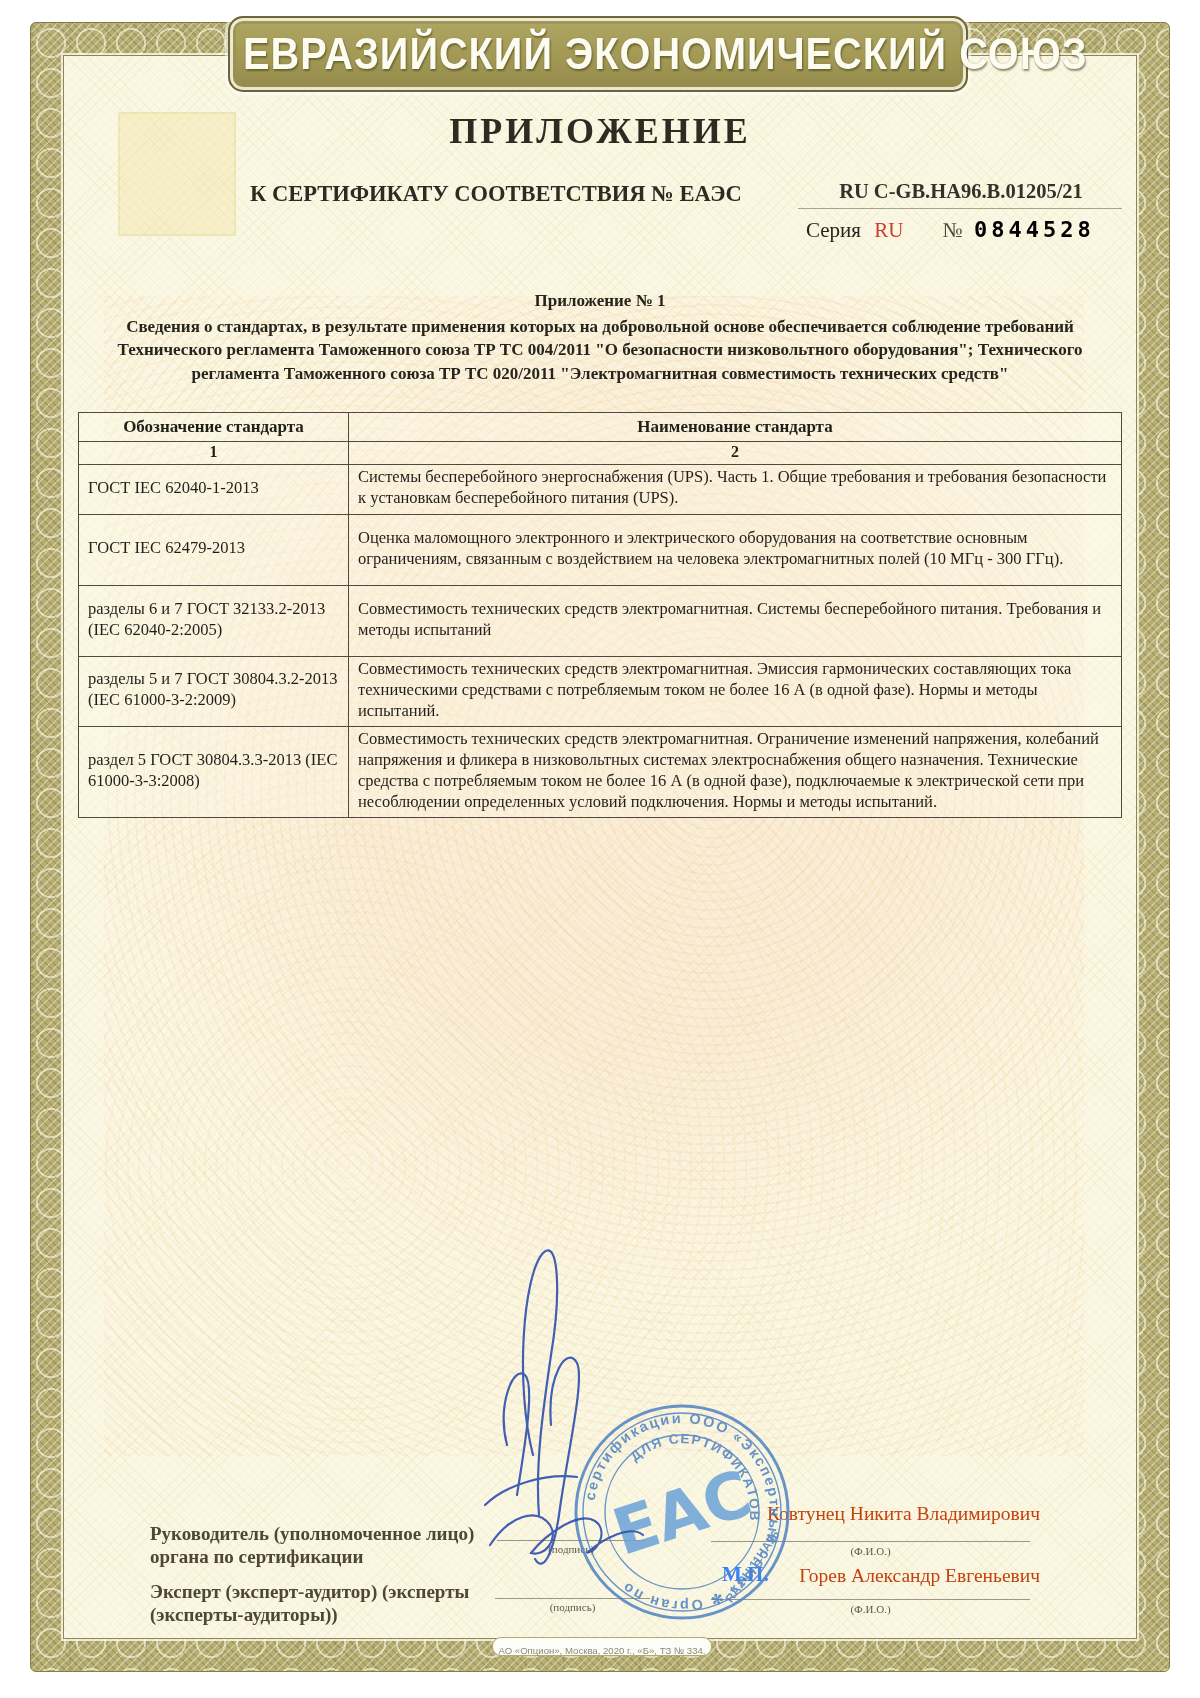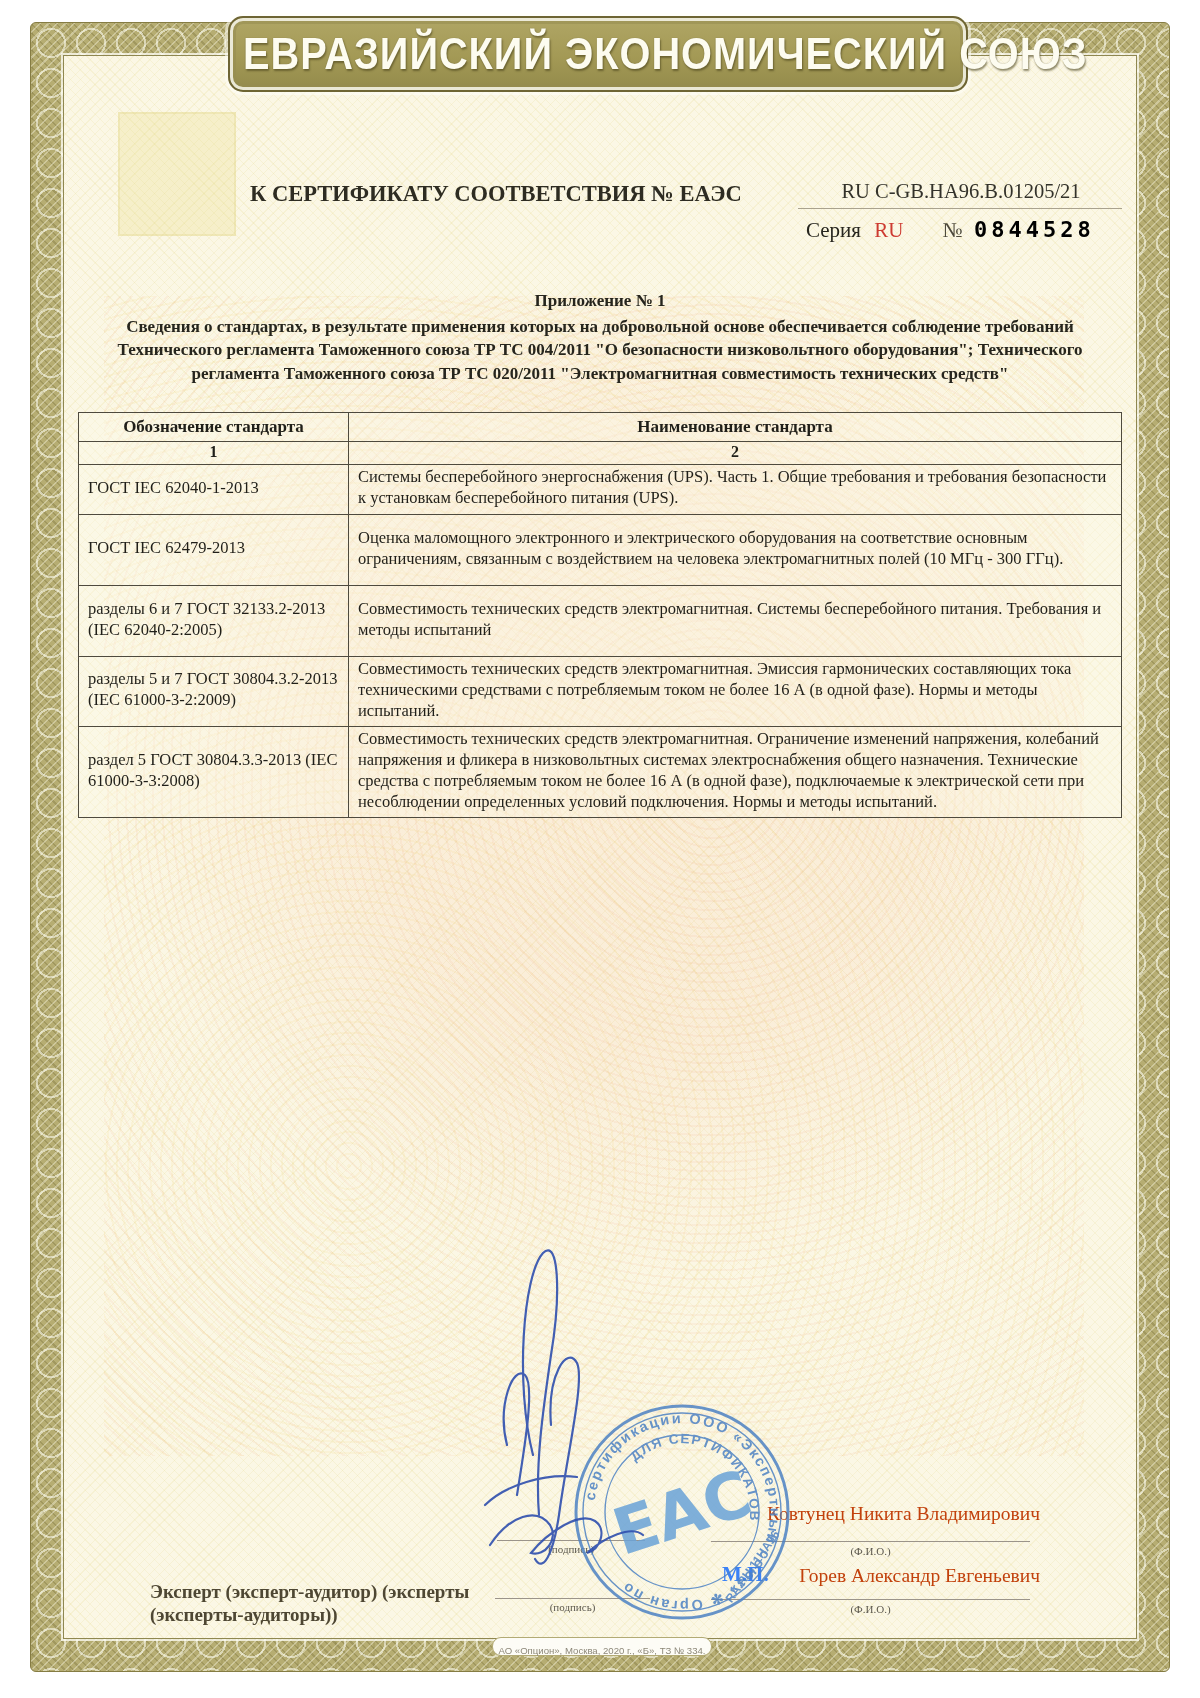--- a/index.html
+++ b/index.html
@@ -37,21 +37,21 @@
     border:2px solid #6e6534;display:flex;align-items:center;
     box-shadow:inset 0 0 0 3px rgba(255,255,248,.8), inset 0 0 0 6px rgba(150,140,80,.55), 0 0 0 3px rgba(255,255,250,.55);}
   .banner span{font-family:"Liberation Sans",sans-serif;font-weight:bold;font-size:41px;
     color:#fdfcf0;letter-spacing:1px;transform:scale(.97,1.08);white-space:nowrap;
     text-shadow:1px 2px 2px rgba(75,68,28,.6), 0 0 1px rgba(75,68,28,.5);}
 
   
   .doc-title{position:absolute;left:0;top:110px;width:1200px;text-align:center;
     font-size:36px;font-weight:bold;letter-spacing:3px;color:#2e2c22;}
   .subtitle{position:absolute;left:250px;top:181px;font-size:22.5px;font-weight:bold;color:#2e2c22;white-space:nowrap;}
-  .cert-no{position:absolute;left:798px;top:180px;width:326px;text-align:center;font-size:20.5px;color:#33322a;white-space:nowrap;}
+  .cert-no{position:absolute;left:798px;top:180px;width:326px;text-align:center;font-size:20.5px;color:#33322a;white-space:nowrap;font-weight:bold;}
   .cert-line{position:absolute;left:798px;top:208px;width:324px;border-top:1.5px solid #a9a28e;}
   .series-row{position:absolute;left:806px;top:217px;font-size:21px;white-space:nowrap;}
   .series-row .red{color:#cd3b31;font-family:Liberation Serif, serif;}
   .series-row .num-sign{margin-left:34px;color:#4c483a;}
   .series-num{font-family:"DejaVu Sans Mono",monospace;font-weight:bold;font-size:22px;color:#000000;letter-spacing:4px;margin-left:6px;}
 
   
   .annex-no{position:absolute;left:70px;top:291px;width:1060px;text-align:center;font-size:17px;font-weight:bold;}
   .intro{position:absolute;left:72px;top:315px;width:1056px;text-align:center;font-size:17px;font-weight:bold;line-height:1.37;}
 
@@ -104,20 +104,21 @@
 
   <div class="frame">
     <div class="inner"></div>
   </div>
   <div class="wm-square"></div>
 
   <div class="banner">
     <span>ЕВРАЗИЙСКИЙ ЭКОНОМИЧЕСКИЙ СОЮЗ</span>
   </div>
 
+  <div class="doc-title">ПРИЛОЖЕНИЕ</div>
   <div class="subtitle">К СЕРТИФИКАТУ СООТВЕТСТВИЯ № ЕАЭС</div>
   <div class="cert-no">RU C-GB.HA96.B.01205/21</div>
   <div class="cert-line"></div>
   <div class="series-row">
     <span>Серия</span>
     <span class="red" style="margin-left:8px;">RU</span>
     <span class="num-sign">№</span>
     <span class="series-num">0844528</span>
   </div>
 
@@ -156,20 +157,21 @@
         <td>разделы 5 и 7 ГОСТ 30804.3.2-2013 (IEC 61000-3-2:2009)</td>
         <td>Совместимость технических средств электромагнитная. Эмиссия гармонических составляющих тока техническими средствами с потребляемым током не более 16 А (в одной фазе). Нормы и методы испытаний.</td>
       </tr>
       <tr>
         <td>раздел 5 ГОСТ 30804.3.3-2013 (IEC 61000-3-3:2008)</td>
         <td>Совместимость технических средств электромагнитная. Ограничение изменений напряжения, колебаний напряжения и фликера в низковольтных системах электроснабжения общего назначения. Технические средства с потребляемым током не более 16 А (в одной фазе), подключаемые к электрической сети при несоблюдении определенных условий подключения. Нормы и методы испытаний.</td>
       </tr>
     </tbody>
   </table>
 
+  <div class="role role1">Руководитель (уполномоченное лицо) органа по сертификации</div>
   <div class="role role2">Эксперт (эксперт-аудитор) (эксперты (эксперты-аудиторы))</div>
 
   <div class="sigline s1"></div>
   <div class="sigline s2"></div>
   <div class="sigline n1"></div>
   <div class="sigline n2"></div>
 
   <div class="caption cap-s1">(подпись)</div>
   <div class="caption cap-s2">(подпись)</div>
   <div class="caption cap-n1">(Ф.И.О.)</div>

